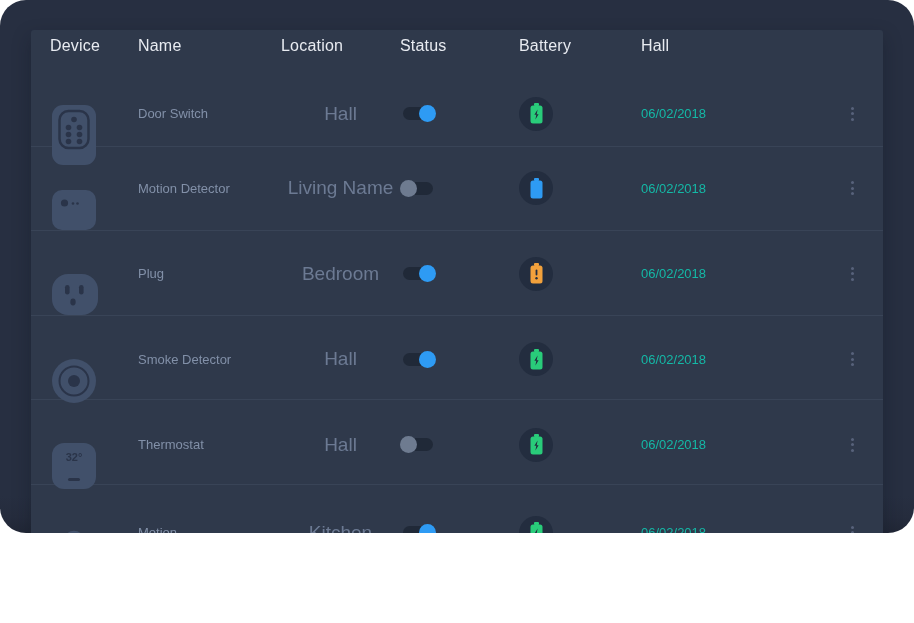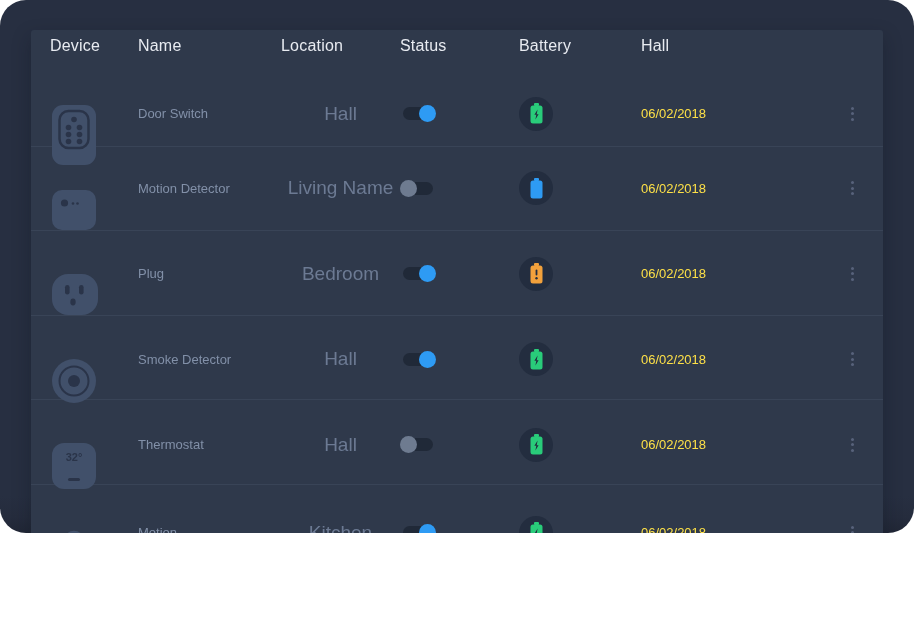--- a/index.html
+++ b/index.html
@@ -36,21 +36,21 @@
     letter-spacing: 0.2px;
   }
   .trow {
     height: 84.5px;
     border-bottom: 1px solid rgba(151, 166, 196, 0.10);
   }
   .cell-icon { display: flex; align-items: flex-end; margin-top: 43px; }
   .cell-icon svg { margin-left: 2px; }
   .name { color: #8290a8; font-size: 13px; }
   .loc  { color: #6c7a93; font-size: 19px; text-align: center; }
-  .date { color: #fde047; font-size: 13px; }
+  .date { color: #14b8a6; font-size: 13px; }
 
   
   .toggle {
     position: relative;
     width: 30px; height: 13px;
     border-radius: 7px;
     background: #202938;
     margin-left: 3px;
     cursor: pointer;
   }

